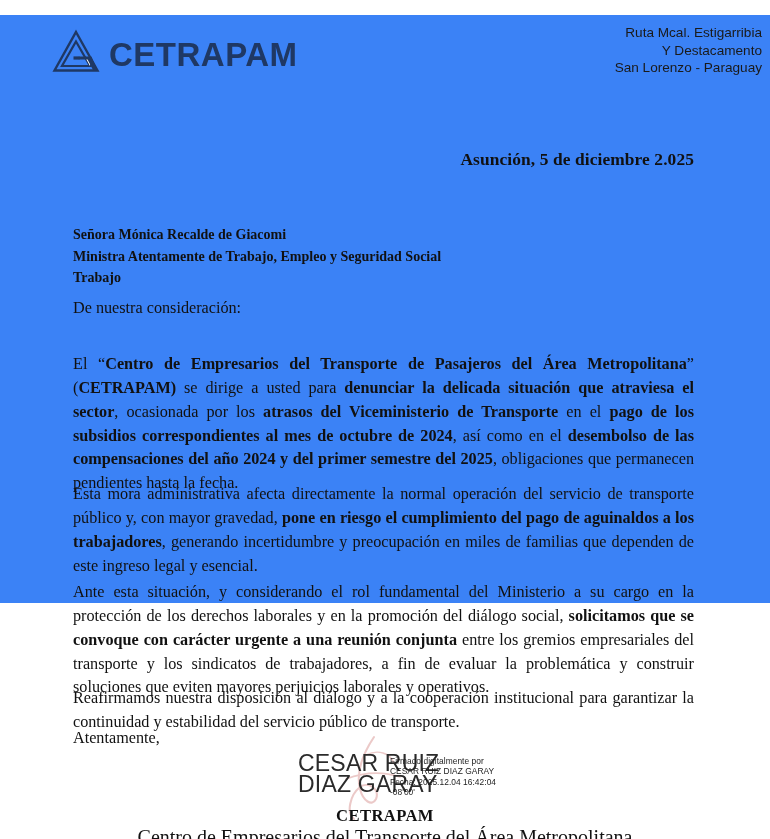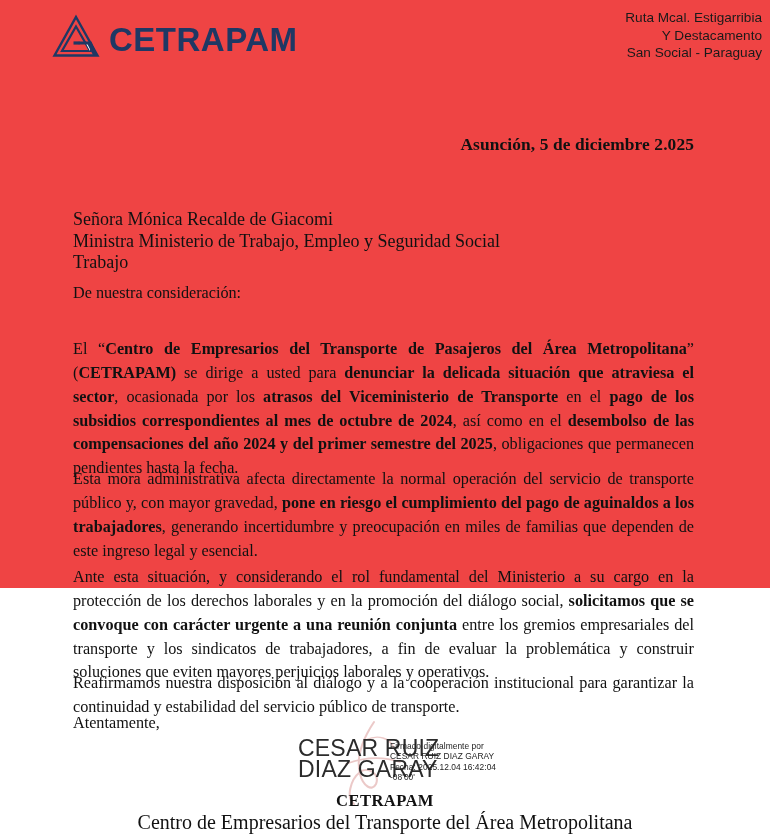--- a/index.html
+++ b/index.html
@@ -15,21 +15,22 @@
     overflow: hidden;
     font-family: "Liberation Serif", "DejaVu Serif", serif;
     color: #111111;
     -webkit-font-smoothing: antialiased;
   }
 
   .page {
     position: relative;
     width: 770px;
     height: 588px;
-    background: #ef4444;
+    background: #3b82f6;
+    margin-top: 15px;
   }
 
   
   .letterhead {
     position: absolute;
     top: 0;
     left: 0;
     right: 0;
     height: 100px;
   }
@@ -88,22 +89,22 @@
     font-weight: 700;
     letter-spacing: 0.1px;
     white-space: nowrap;
   }
 
   .recipient {
     position: absolute;
     top: 209px;
     left: 0;
     width: 621px;
-    font-size: 18px;
-    font-weight: 400;
+    font-size: 14px;
+    font-weight: 700;
     line-height: 21.5px;
   }
 
   .salutation {
     position: absolute;
     top: 283px;
     left: 0;
     width: 621px;
     font-size: 16.2px;
     line-height: 21px;
@@ -215,32 +216,32 @@
         <path d="M26.8 27.4 L39.4 27.4 L45.2 41.0 L41.0 41.0 L35.6 30.6 L26.8 30.6 Z" fill="#1f3864"></path>
 
         <rect x="21.5" y="27.4" width="6" height="3.2" fill="#1f3864"></rect>
       </svg>
       <span class="brand-word">CETRAPAM</span>
     </div>
 
     <div class="address">
       <div>Ruta Mcal. Estigarribia</div>
       <div>Y Destacamento</div>
-      <div>San Social - Paraguay</div>
+      <div>San Lorenzo - Paraguay</div>
     </div>
 
   </div>
 
   <div class="sheet">
 
     <div class="dateline">Asunción, 5 de diciembre 2.025</div>
 
     <div class="recipient">
       <div>Señora Mónica Recalde de Giacomi</div>
-      <div>Ministra Ministerio de Trabajo, Empleo y Seguridad Social</div>
+      <div>Ministra Atentamente de Trabajo, Empleo y Seguridad Social</div>
       <div>Trabajo</div>
     </div>
 
     <div class="salutation">De nuestra consideración:</div>
 
     <p class="para" id="para-1"><span>El “</span><b>Centro de Empresarios del Transporte de Pasajeros del Área Metropolitana</b><span>” (</span><b>CETRAPAM)</b><span> se dirige a usted para </span><b>denunciar la delicada situación que atraviesa el sector</b><span>, ocasionada por los </span><b>atrasos del Viceministerio de Transporte</b><span> en el </span><b>pago de los subsidios correspondientes al mes de octubre de 2024</b><span>, así como en el </span><b>desembolso de las compensaciones del año 2024 y del primer semestre del 2025</b><span>, obligaciones que permanecen pendientes hasta la fecha.</span></p>
     <p class="para" id="para-2"><span>Esta mora administrativa afecta directamente la normal operación del servicio de transporte público y, con mayor gravedad, </span><b>pone en riesgo el cumplimiento del pago de aguinaldos a los trabajadores</b><span>, generando incertidumbre y preocupación en miles de familias que dependen de este ingreso legal y esencial.</span></p>
     <p class="para" id="para-3"><span>Ante esta situación, y considerando el rol fundamental del Ministerio a su cargo en la protección de los derechos laborales y en la promoción del diálogo social, </span><b>solicitamos que se convoque con carácter urgente a una reunión conjunta</b><span> entre los gremios empresariales del transporte y los sindicatos de trabajadores, a fin de evaluar la problemática y construir soluciones que eviten mayores perjuicios laborales y operativos.</span></p>
     <p class="para" id="para-4"><span>Reafirmamos nuestra disposición al diálogo y a la cooperación institucional para garantizar la continuidad y estabilidad del servicio público de transporte.</span></p>
 

